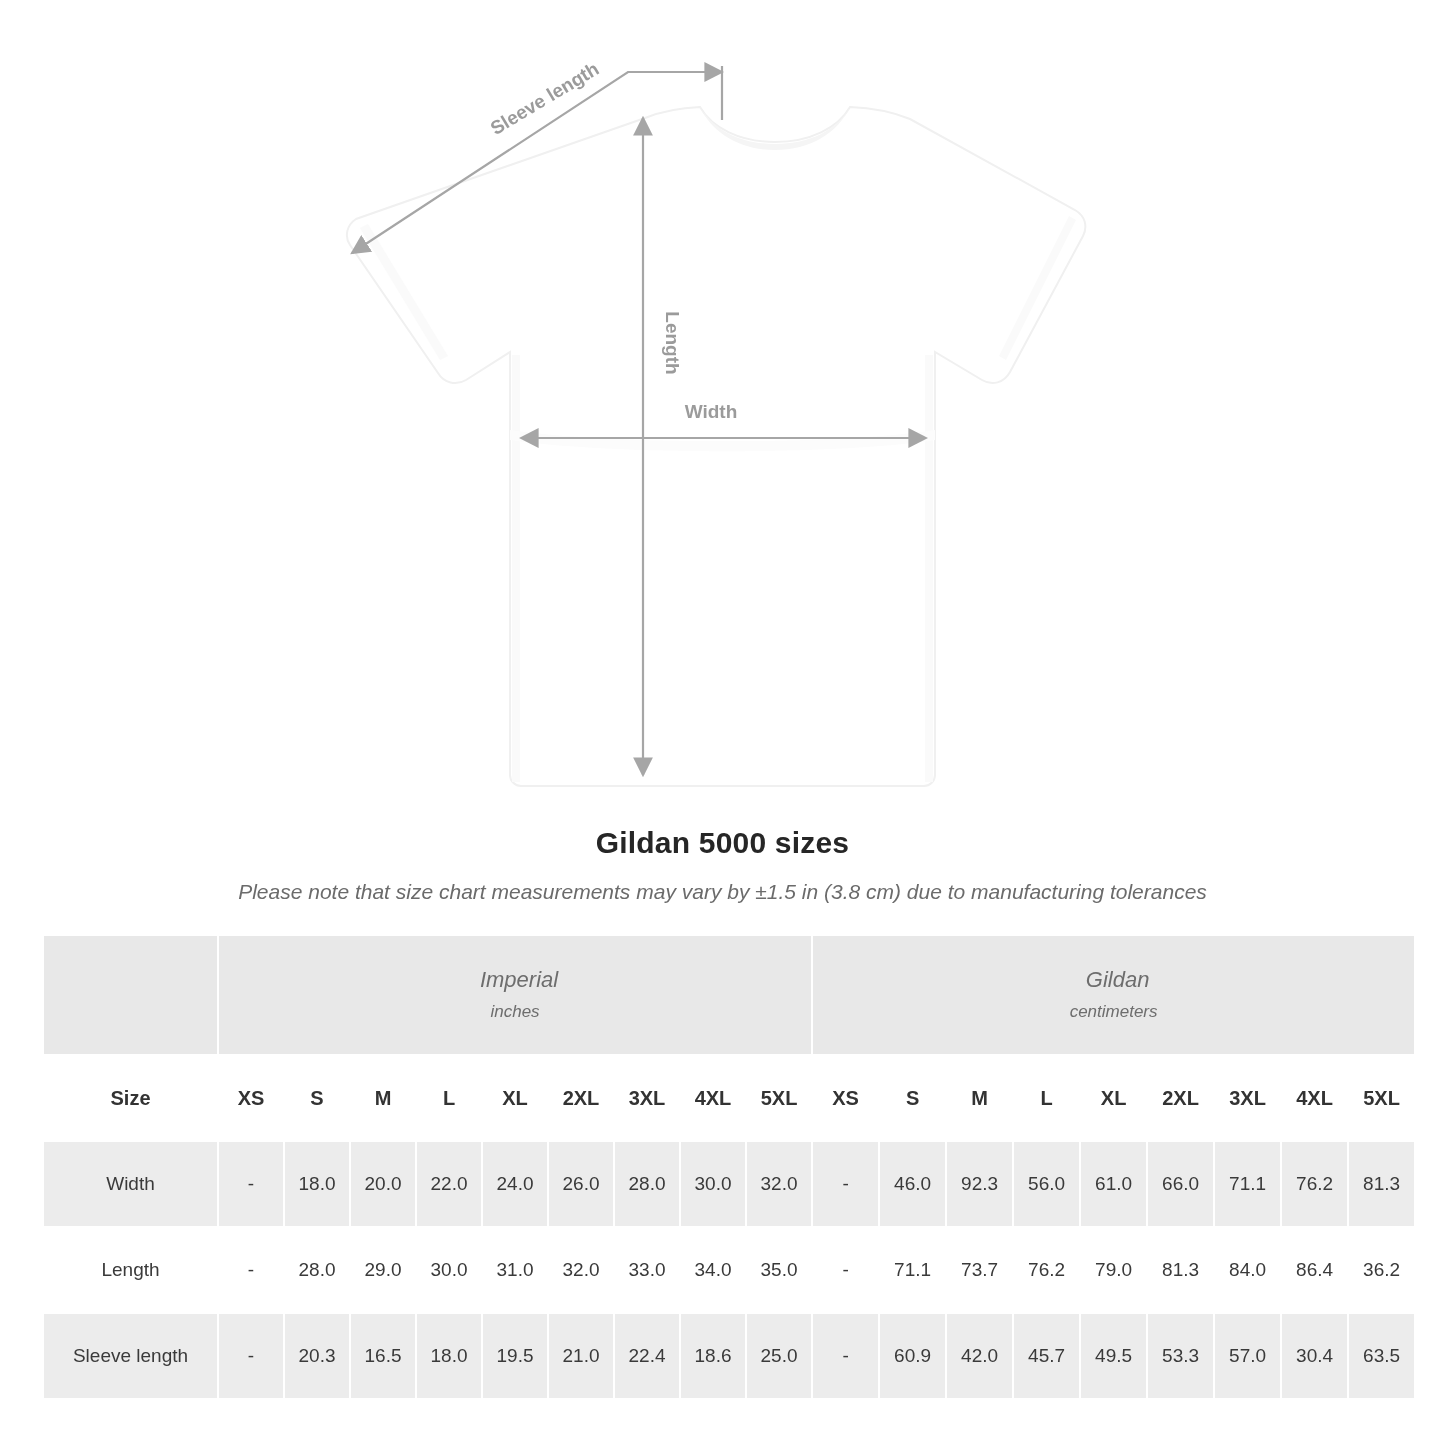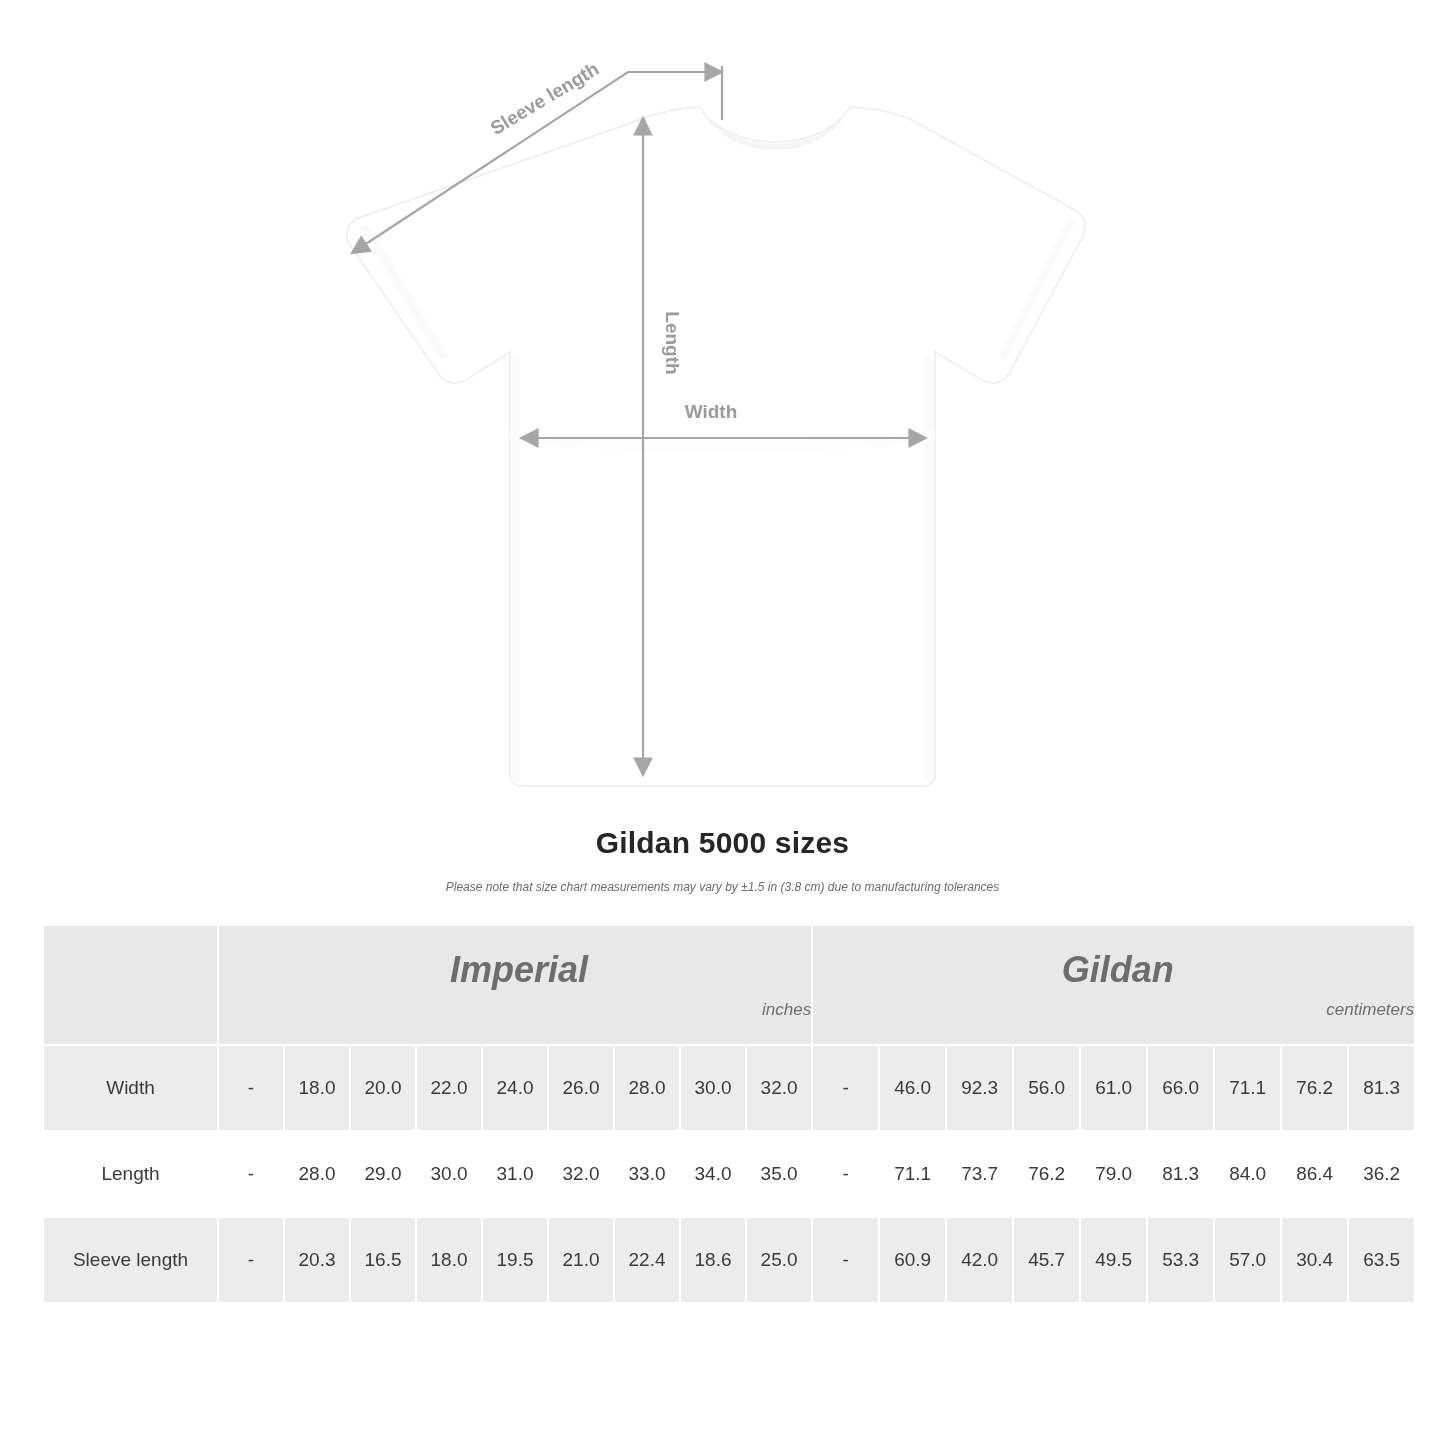--- a/index.html
+++ b/index.html
@@ -36,21 +36,21 @@
     text-align: center;
     margin-top: 6px;
   }
   .chart-title {
     font-size: 30px;
     font-weight: bold;
     color: #262626;
     letter-spacing: 0.2px;
   }
   .chart-note {
-    font-size: 12px;
+    font-size: 21px;
     font-style: italic;
     color: #6b6b6b;
     margin-top: 20px;
   }
 
   
   .table-wrap {
     margin: 30px 42px 0 42px;
   }
   table.size-table {
@@ -66,33 +66,32 @@
     font-size: 19px;
     color: #3a3a3a;
     font-weight: normal;
     padding: 0;
   }
   .unit-head {
     height: 118px;
     background: #e8e8e8;
   }
   .unit-head .unit-name {
-    font-size: 36px;
+    font-size: 22px;
     font-style: italic;
-    font-weight: bold;
+    font-weight: normal;
     color: #6d6d6d;
     line-height: 1.1;
     padding-left: 8px;
   }
   .unit-head .unit-sub {
     font-size: 17px;
     font-style: italic;
     color: #6d6d6d;
     margin-top: 10px;
-    text-align: right;
   }
   .blank-head {
     background: #e8e8e8;
   }
   tr.head-row td {
     height: 84px;
     background: #ffffff;
     font-size: 20px;
     font-weight: bold;
     color: #333333;
@@ -196,20 +195,41 @@
           <td class="unit-head" colspan="9">
             <div class="unit-name">Imperial</div>
             <div class="unit-sub">inches</div>
           </td>
           <td class="unit-head" colspan="9">
             <div class="unit-name">Gildan</div>
             <div class="unit-sub">centimeters</div>
           </td>
         </tr>
 
+        <tr class="head-row">
+          <td class="rowlabel">Size</td>
+          <td>XS</td>
+          <td>S</td>
+          <td>M</td>
+          <td>L</td>
+          <td>XL</td>
+          <td>2XL</td>
+          <td>3XL</td>
+          <td>4XL</td>
+          <td>5XL</td>
+          <td>XS</td>
+          <td>S</td>
+          <td>M</td>
+          <td>L</td>
+          <td>XL</td>
+          <td>2XL</td>
+          <td>3XL</td>
+          <td>4XL</td>
+          <td>5XL</td>
+        </tr>
 
         <tr class="data-row shaded">
           <td class="rowlabel">Width</td>
           <td>-</td>
           <td>18.0</td>
           <td>20.0</td>
           <td>22.0</td>
           <td>24.0</td>
           <td>26.0</td>
           <td>28.0</td>

